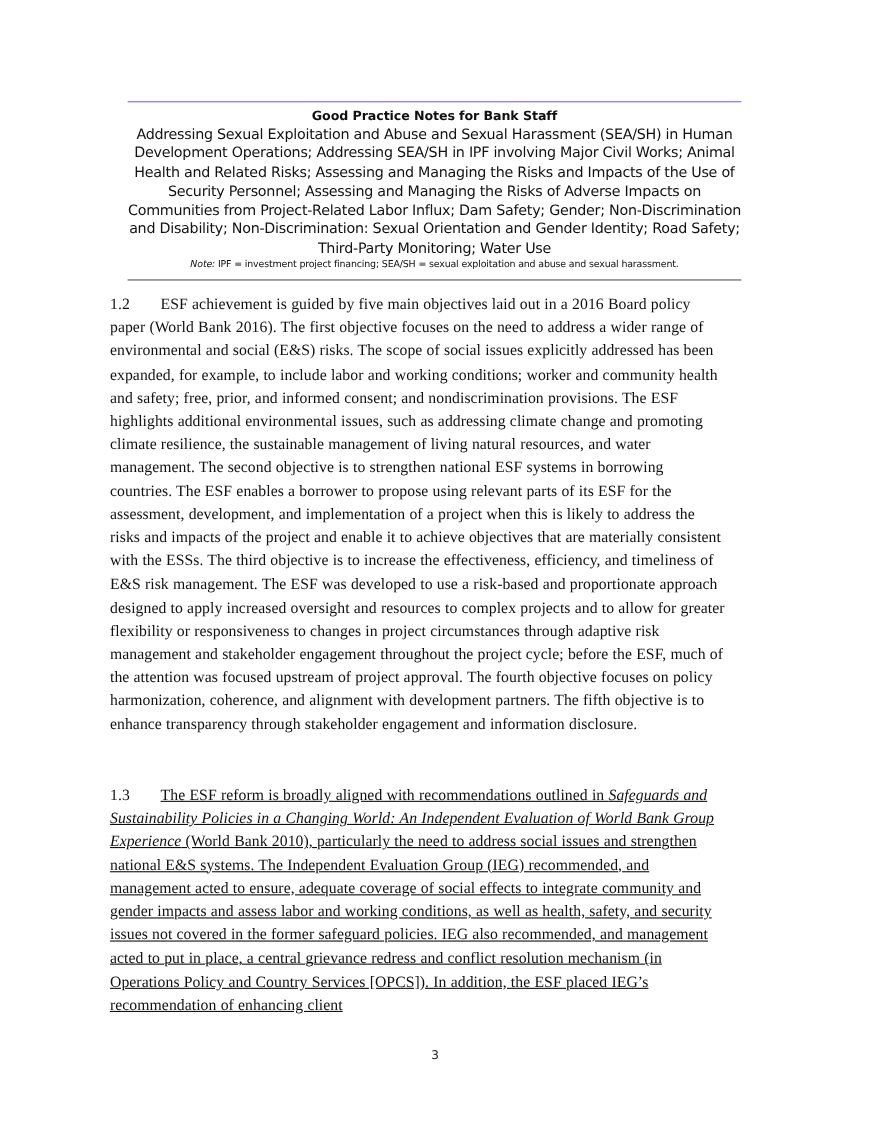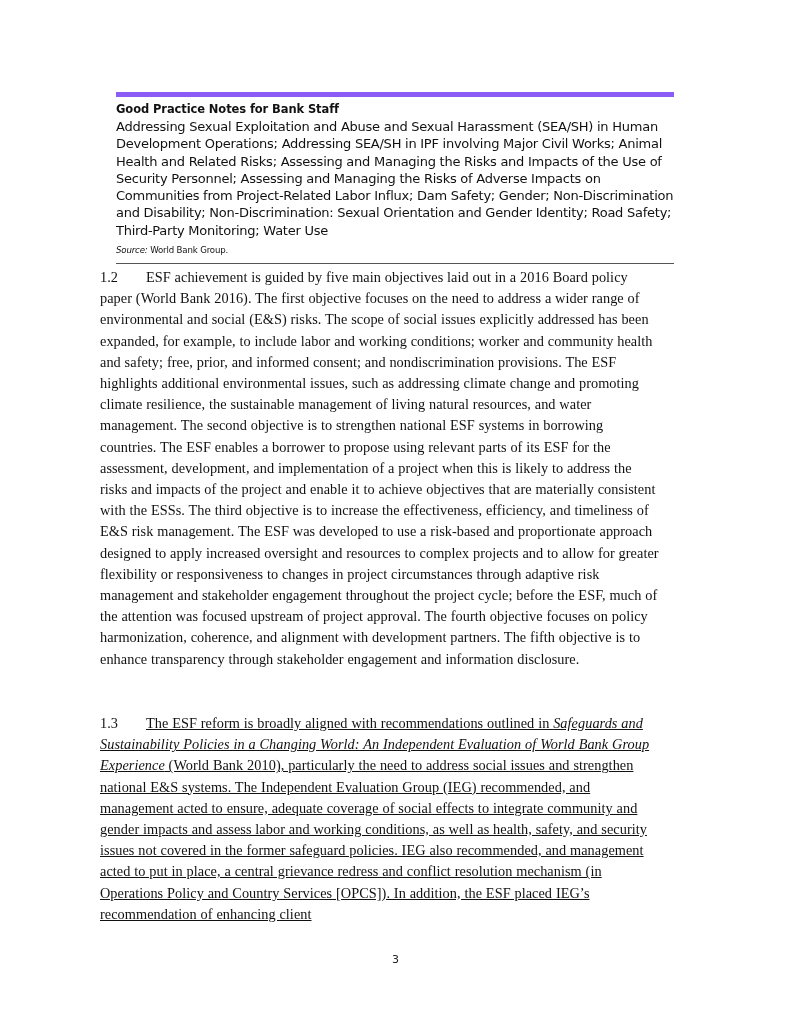--- a/index.html
+++ b/index.html
@@ -12,25 +12,26 @@
       height: 1024px;
       position: relative;
       overflow: hidden;
       color: #111111;
     }
     .box {
       position: absolute;
       left: 116px;
       top: 92px;
       width: 558px;
-      border-top: 5px solid #8b5cf6;
+      border-top: 1px solid #8b5cf6;
       border-bottom: 1px solid #555;
       padding-top: 4px;
       padding-bottom: 6px;
       font-family: "DejaVu Sans", sans-serif;
+      text-align: center;
     }
     .box-title {
       font-weight: bold;
       font-size: 11.5px;
       line-height: 17px;
       letter-spacing: -0.1px;
     }
     .box-body {
       font-size: 13px;
       line-height: 17.3px;
@@ -74,20 +75,20 @@
       font-size: 11px;
       color: #222;
     }
   </style>
 </head>
 <body>
 
 <div class="box">
   <div class="box-title">Good Practice Notes for Bank Staff</div>
   <div class="box-body">Addressing Sexual Exploitation and Abuse and Sexual Harassment (SEA/SH) in Human Development Operations; Addressing SEA/SH in IPF involving Major Civil Works; Animal Health and Related Risks; Assessing and Managing the Risks and Impacts of the Use of Security Personnel; Assessing and Managing the Risks of Adverse Impacts on Communities from Project-Related Labor Influx; Dam Safety; Gender; Non-Discrimination and Disability; Non-Discrimination: Sexual Orientation and Gender Identity; Road Safety; Third-Party Monitoring; Water Use</div>
-  <div class="box-source"><em>Source:</em><span> World Bank Group.</span></div>
+  <div class="box-note"><em>Note:</em><span> IPF = investment project financing; SEA/SH = sexual exploitation and abuse and sexual harassment.</span></div>
 </div>
 
 <div class="para" id="p12"><span class="num">1.2</span><span>ESF achievement is guided by five main objectives laid out in a 2016 Board policy paper (World Bank 2016). The first objective focuses on the need to address a wider range of environmental and social (E&amp;S) risks. The scope of social issues explicitly addressed has been expanded, for example, to include labor and working conditions; worker and community health and safety; free, prior, and informed consent; and nondiscrimination provisions. The ESF highlights additional environmental issues, such as addressing climate change and promoting climate resilience, the sustainable management of living natural resources, and water management. The second objective is to strengthen national ESF systems in borrowing countries. The ESF enables a borrower to propose using relevant parts of its ESF for the assessment, development, and implementation of a project when this is likely to address the risks and impacts of the project and enable it to achieve objectives that are materially consistent with the ESSs. The third objective is to increase the effectiveness, efficiency, and timeliness of E&amp;S risk management. The ESF was developed to use a risk-based and proportionate approach designed to apply increased oversight and resources to complex projects and to allow for greater flexibility or responsiveness to changes in project circumstances through adaptive risk management and stakeholder engagement throughout the project cycle; before the ESF, much of the attention was focused upstream of project approval. The fourth objective focuses on policy harmonization, coherence, and alignment with development partners. The fifth objective is to enhance transparency through stakeholder engagement and information disclosure.</span></div>
 
 <div class="para" id="p13"><span class="num">1.3</span><span>The ESF reform is broadly aligned with recommendations outlined in </span><em>Safeguards and Sustainability Policies in a Changing World: An Independent Evaluation of World Bank Group Experience</em><span> (World Bank 2010), particularly the need to address social issues and strengthen national E&amp;S systems. The Independent Evaluation Group (IEG) recommended, and management acted to ensure, adequate coverage of social effects to integrate community and gender impacts and assess labor and working conditions, as well as health, safety, and security issues not covered in the former safeguard policies. IEG also recommended, and management acted to put in place, a central grievance redress and conflict resolution mechanism (in Operations Policy and Country Services [OPCS]). In addition, the ESF placed IEG’s recommendation of enhancing client</span></div>
 
 <div class="page-number">3</div>
 
 </body></html>

